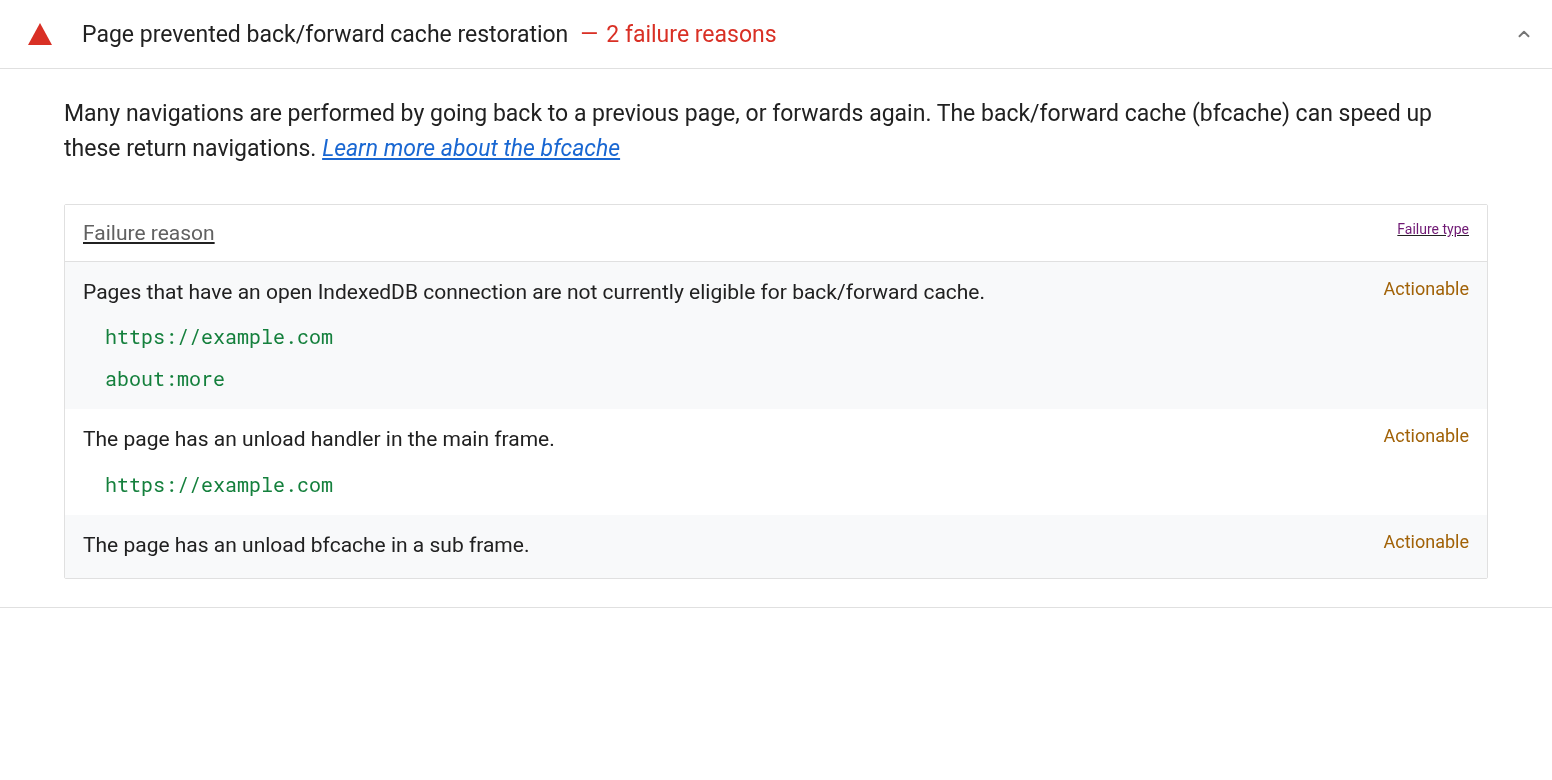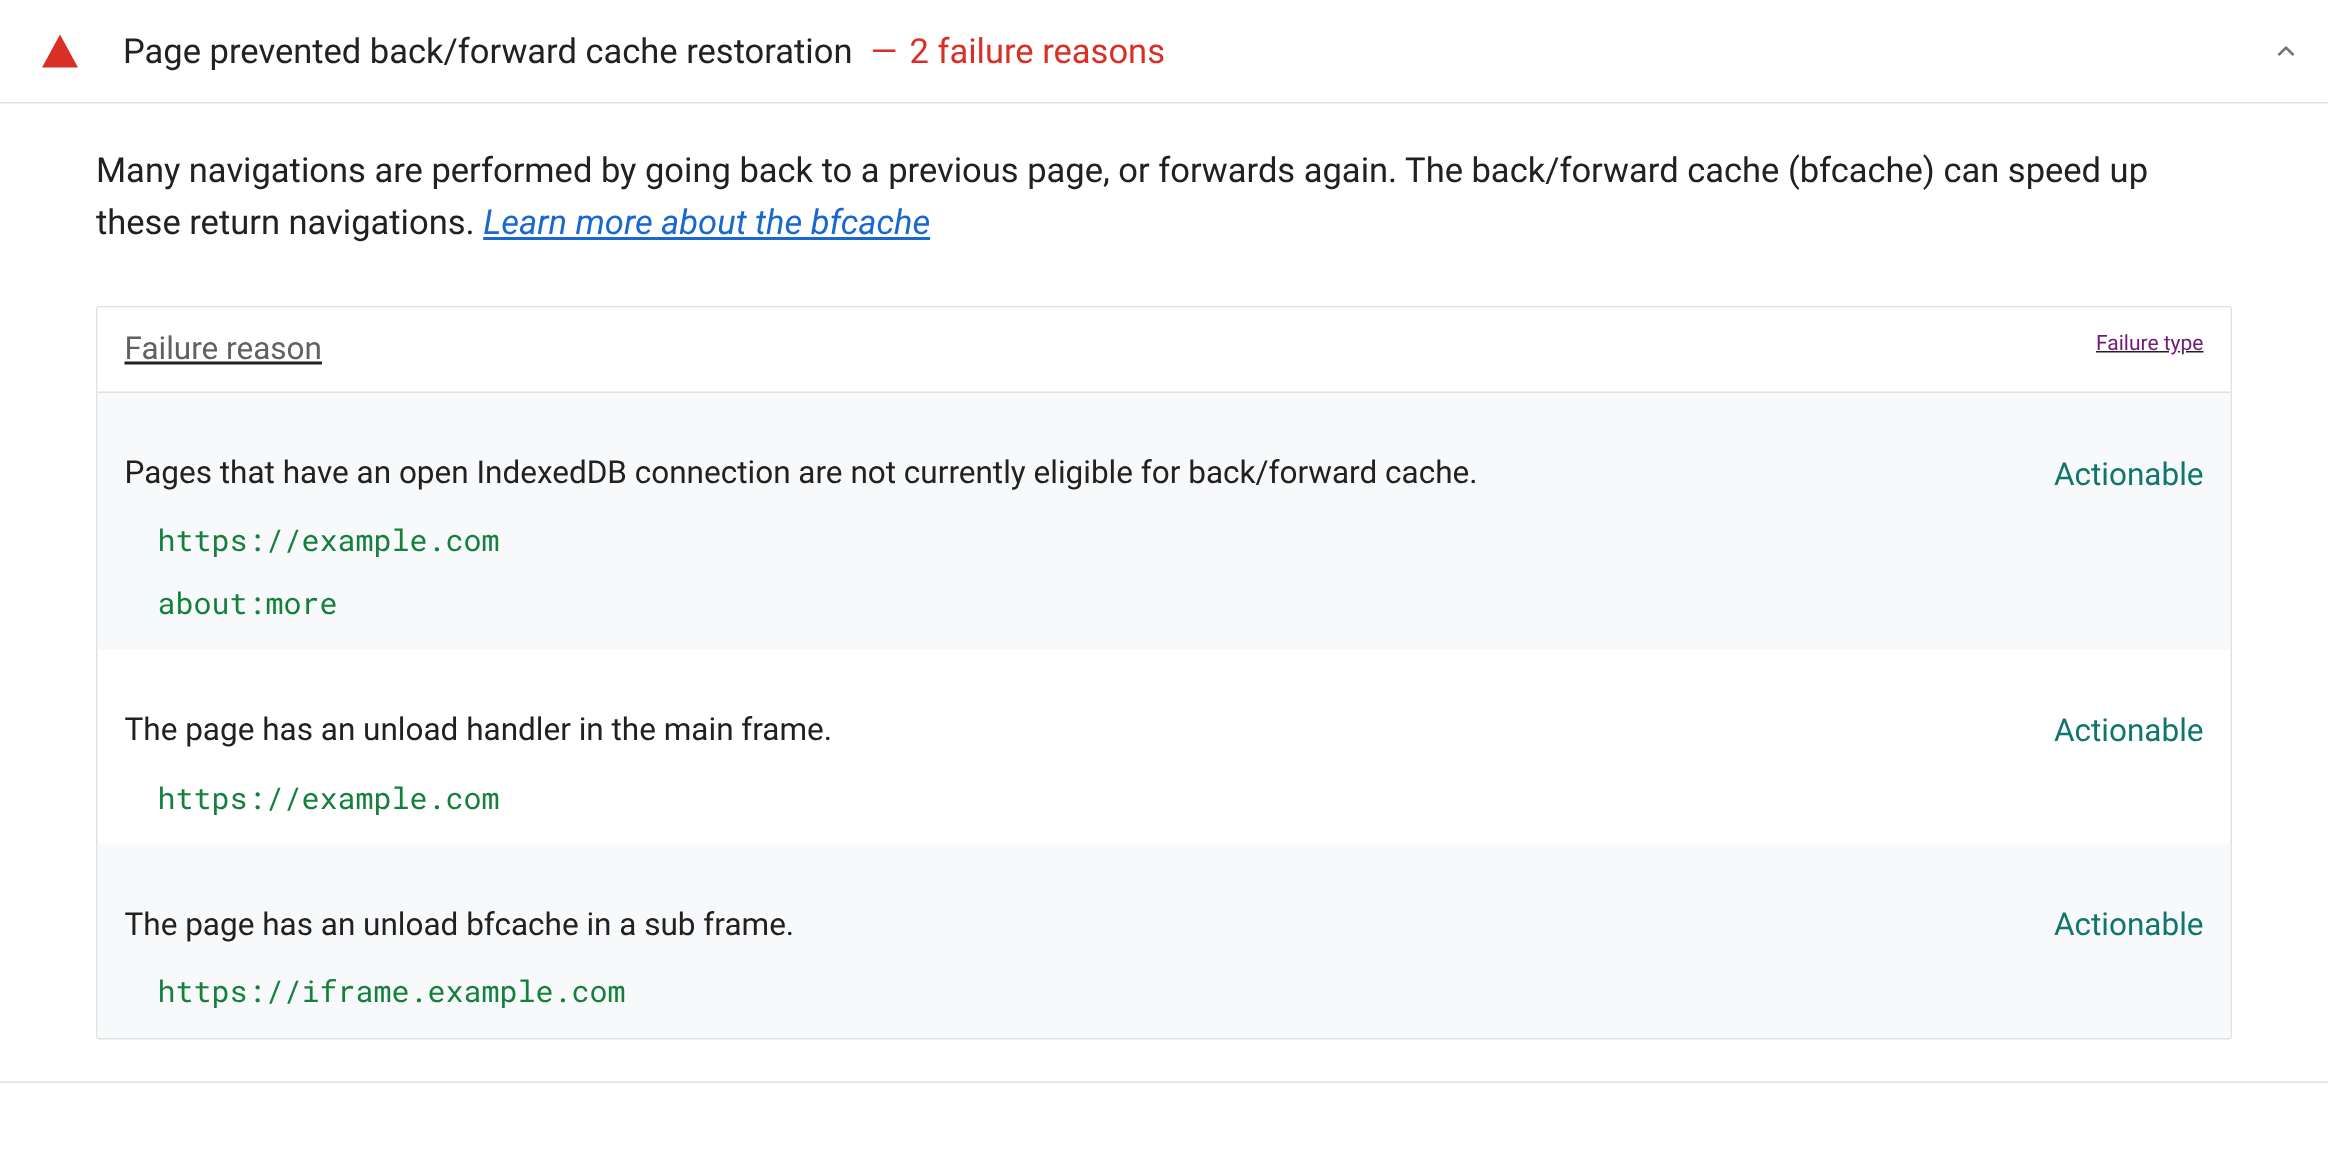--- a/index.html
+++ b/index.html
@@ -91,33 +91,32 @@
       text-align: right;
     }
     .table-row {
       padding: 16px 18px 18px 18px;
     }
     .table-row.striped {
       background: #f8f9fa;
     }
     .row-main {
       display: flex;
-      align-items: center;
-      margin-top: 24px;
+      align-items: flex-start;
     }
     .reason-text {
       flex: 1;
       font-size: 21px;
       color: #212121;
       line-height: 1.4;
       padding-right: 20px;
     }
     .type-text {
-      font-size: 21px;
-      color: #0f766e;
+      font-size: 18px;
+      color: #a16207;
       white-space: nowrap;
     }
     .frame-url {
       font-family: "Roboto Mono", "SFMono-Regular", Consolas, "Liberation Mono", Menlo, Courier, monospace;
       font-size: 20px;
       color: #15803d;
       margin-top: 16px;
       margin-left: 22px;
     }
     .bottom-border {
@@ -165,17 +164,16 @@
       <div class="type-text">Actionable</div>
     </div>
     <div class="frame-url">https://example.com</div>
   </div>
 
   <div class="table-row striped">
     <div class="row-main">
       <div class="reason-text">The page has an unload bfcache in a sub frame.</div>
       <div class="type-text">Actionable</div>
     </div>
-    <div class="frame-url">https://iframe.example.com</div>
   </div>
 </div>
 
 <div class="bottom-border"></div>
 
 </body></html>

